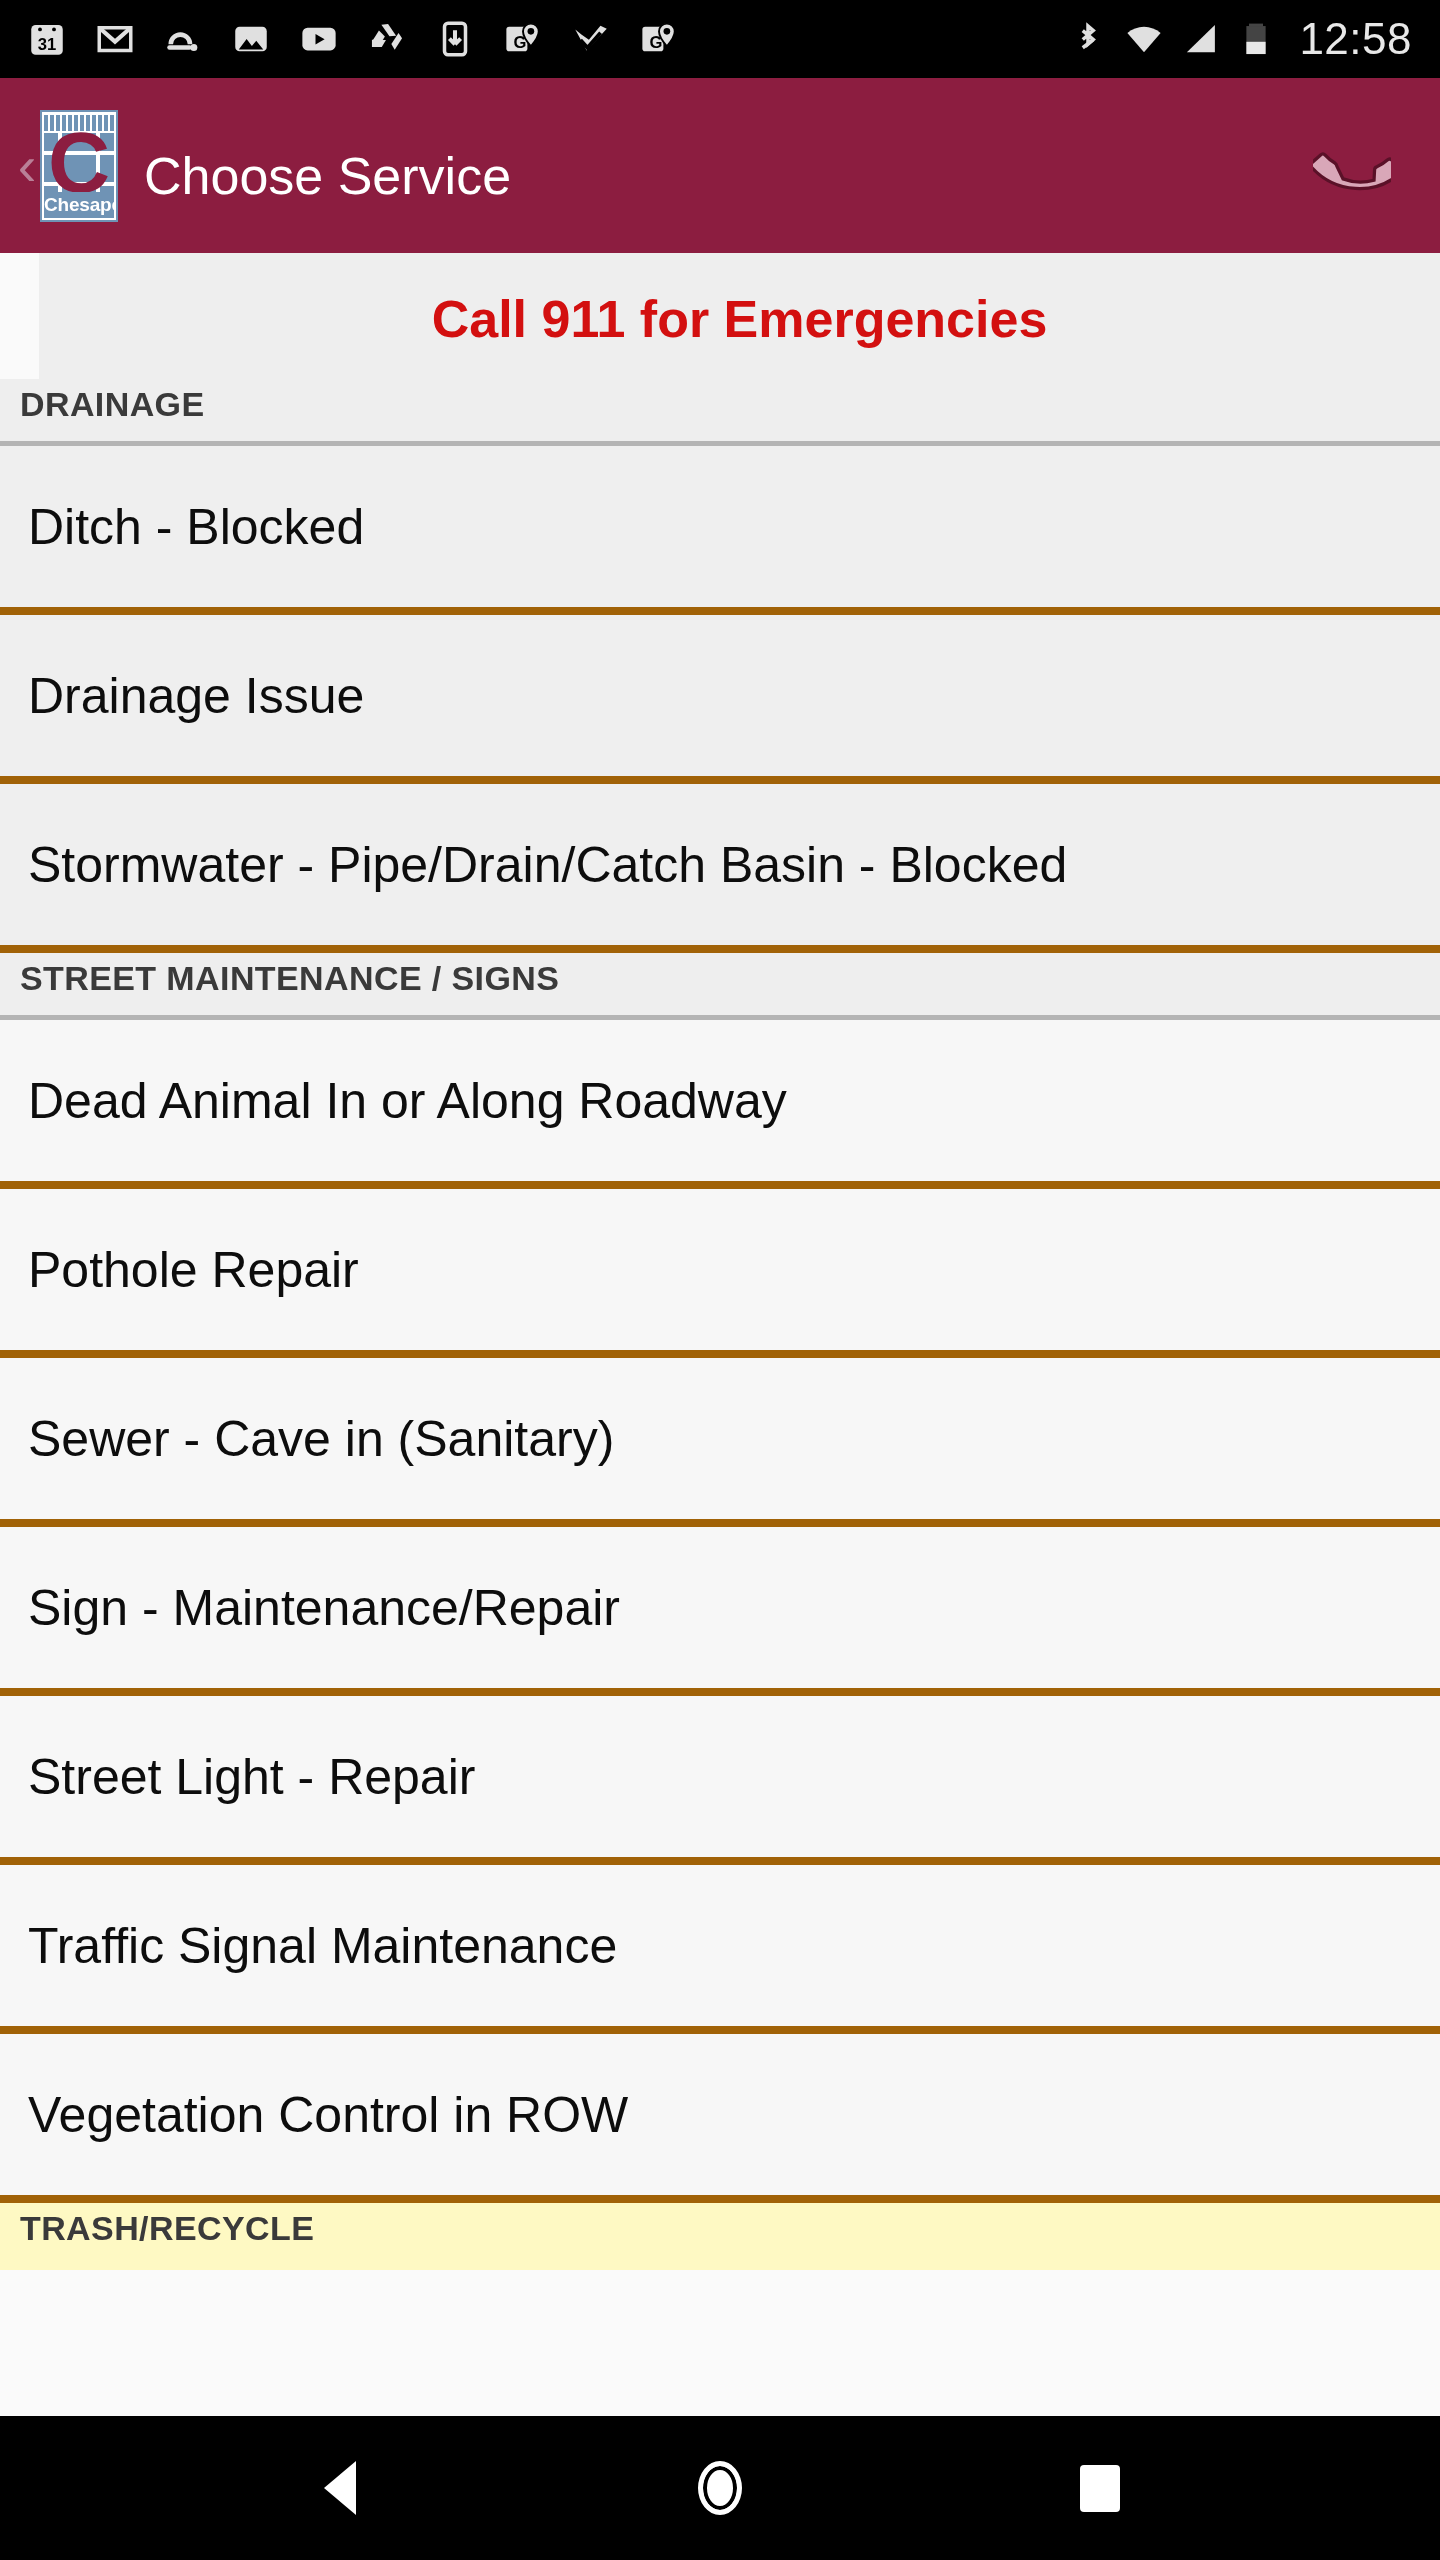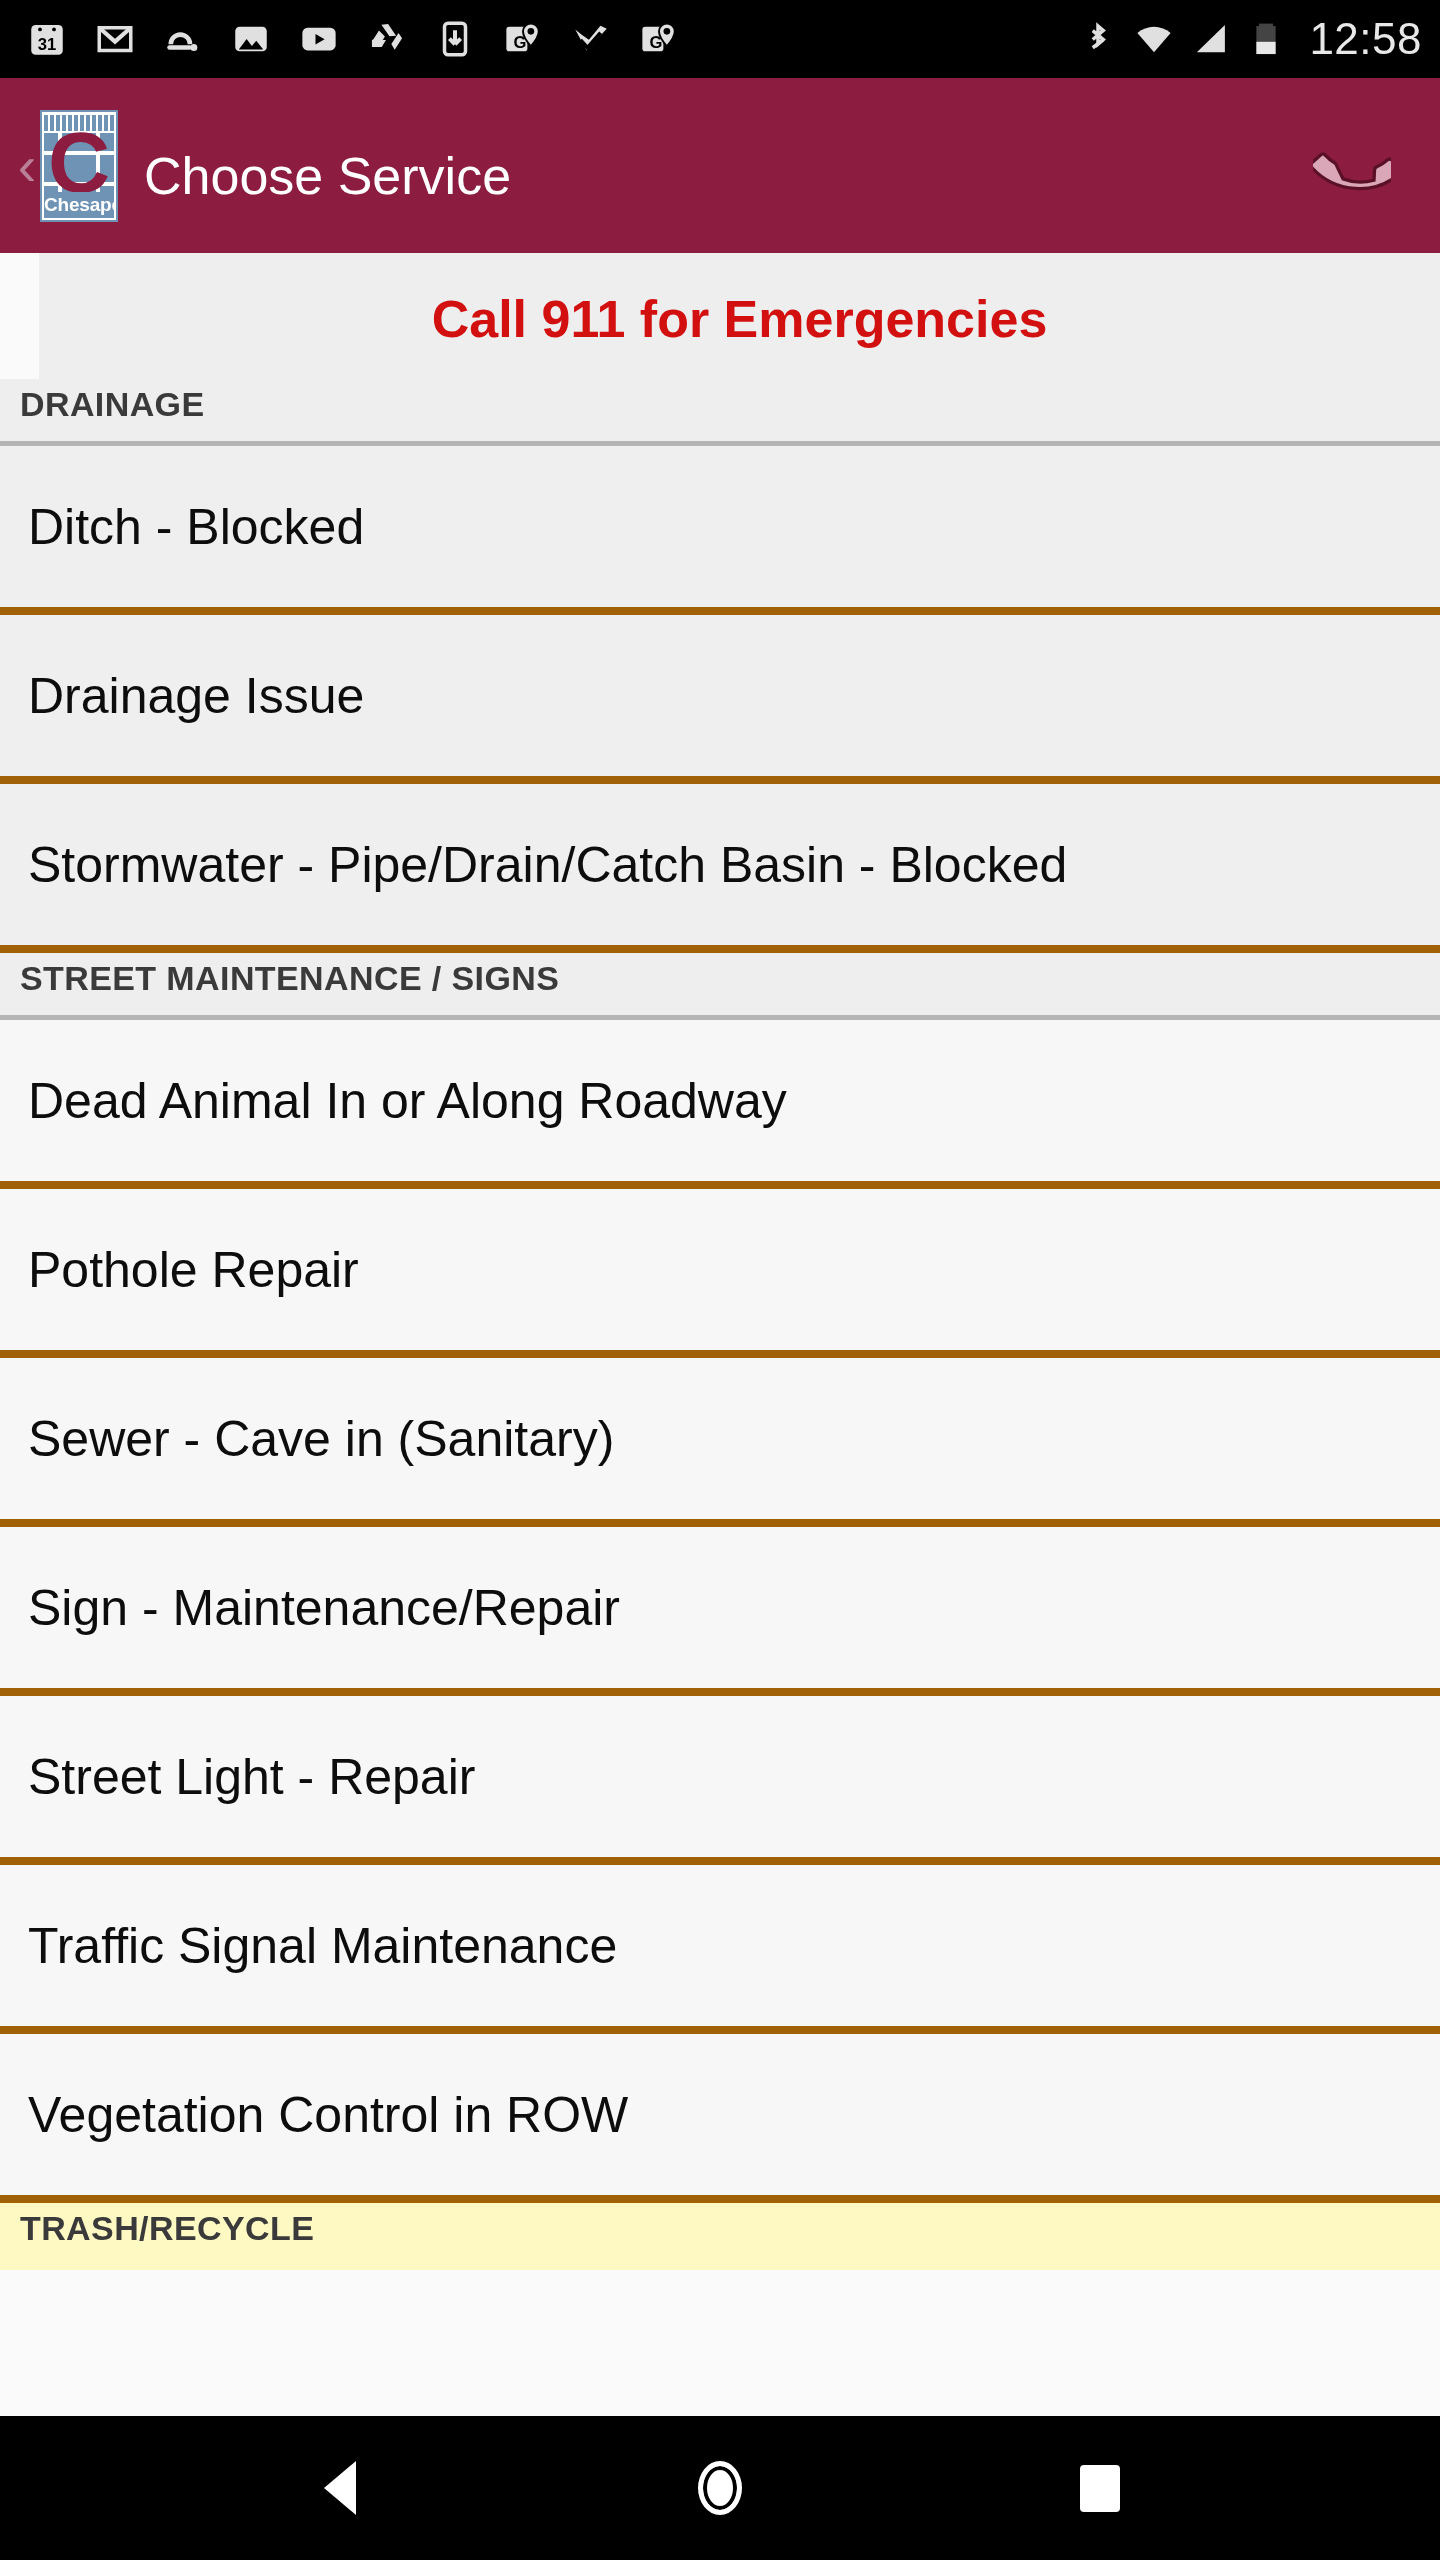--- a/index.html
+++ b/index.html
@@ -19,21 +19,21 @@
     background: #ffffff;
   }
 
   
   .statusbar {
     height: 78px;
     flex: 0 0 78px;
     background: #000000;
     display: flex;
     align-items: center;
-    padding: 0 18px 0 26px;
+    padding: 0 28px 0 26px;
     overflow: hidden;
   }
   .status-left {
     display: flex;
     align-items: center;
     gap: 26px;
     flex: 1 1 auto;
     min-width: 0;
   }
   .status-right {

